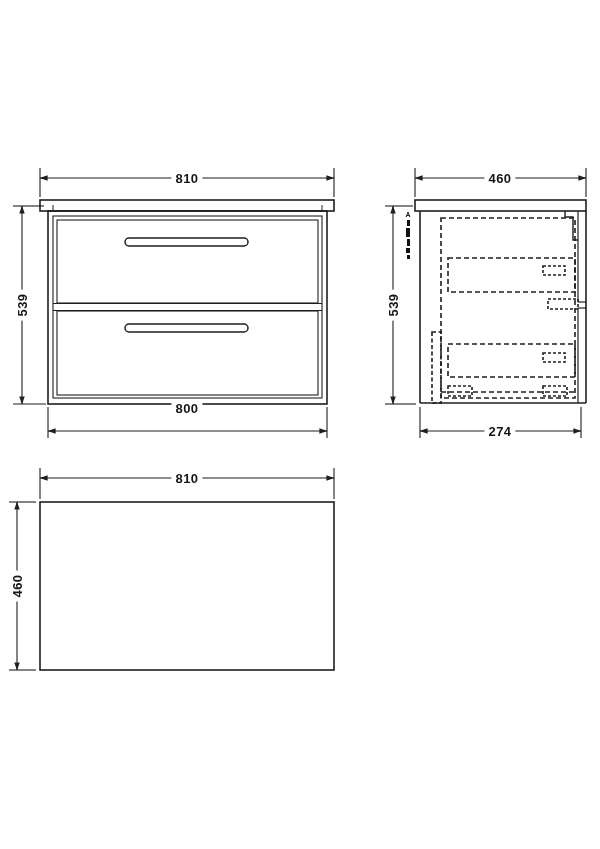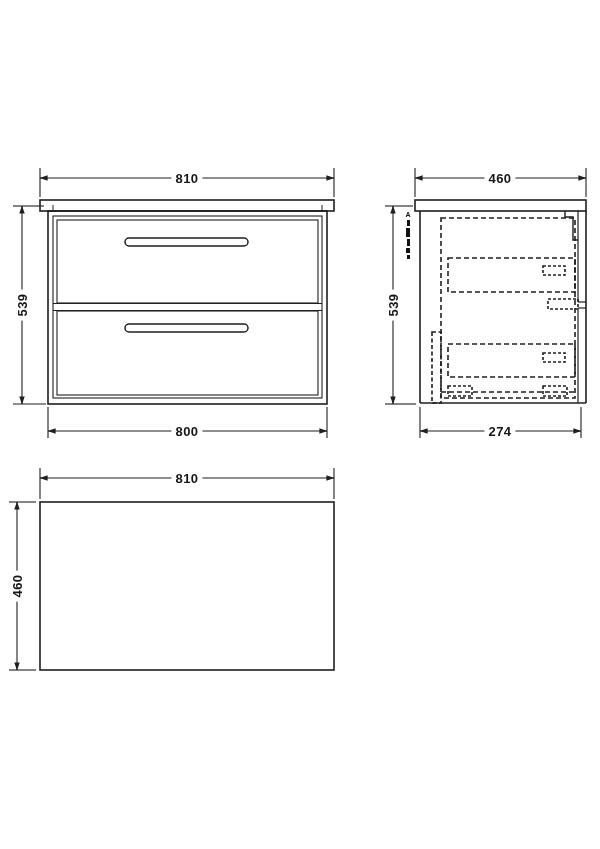--- a/index.html
+++ b/index.html
@@ -157,21 +157,21 @@
         <line x1="36" y1="670" x2="9" y2="670"></line>
         <line x1="17" y1="502" x2="17" y2="670" marker-start="url(#arr)" marker-end="url(#arr)"></line>
       </g>
 
       <rect x="40" y="502" width="294" height="168"></rect>
     </g>
   </svg>
 
   <div class="dim-label" style="left:187px; top:178px;">810</div>
 
-  <div class="dim-label" style="left:187px; top:431px;">800</div>
+  <div class="dim-label" style="left:187px; top:408px;">800</div>
 
   <div class="dim-label vert" style="left:22px; top:305px;">539</div>
 
   <div class="dim-label" style="left:500px; top:178px;">460</div>
 
   <div class="dim-label vert" style="left:393px; top:305px;">539</div>
 
   <div class="dim-label" style="left:500px; top:431px;">274</div>
 
   <div class="dim-label" style="left:187px; top:478px;">810</div>

